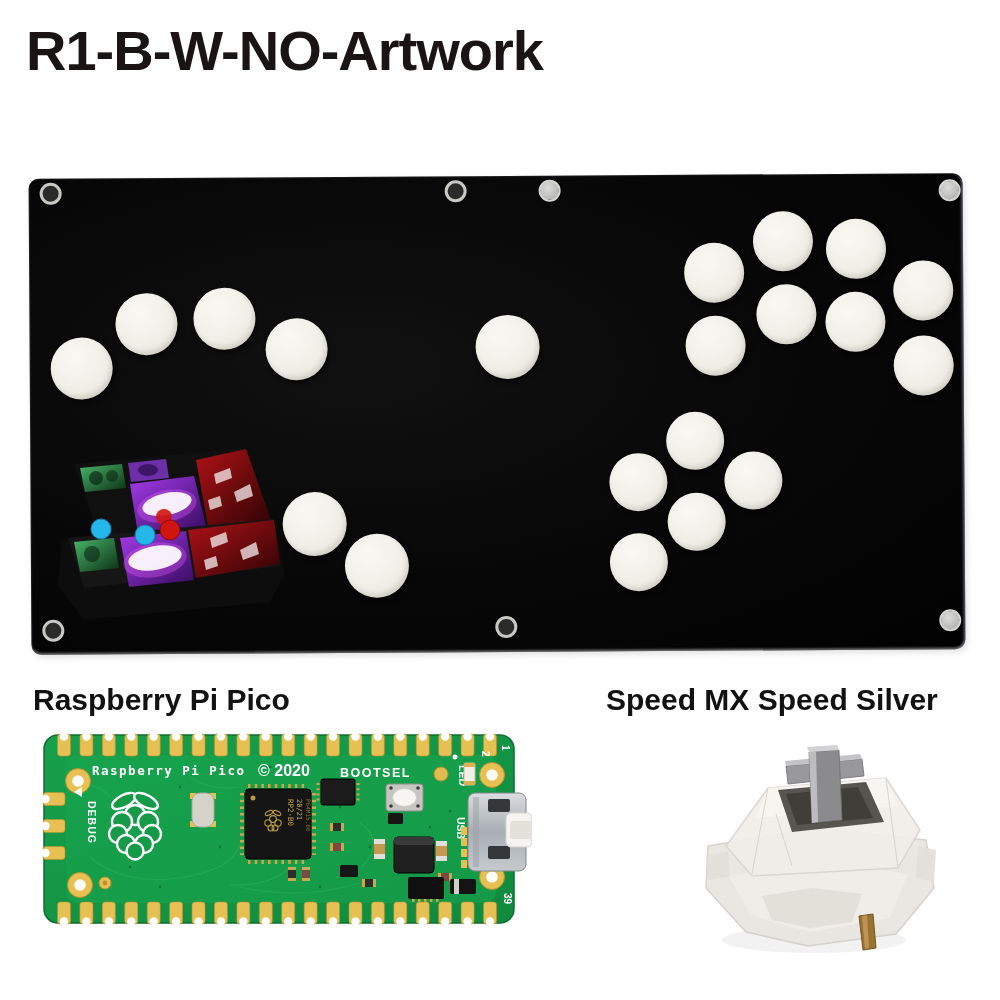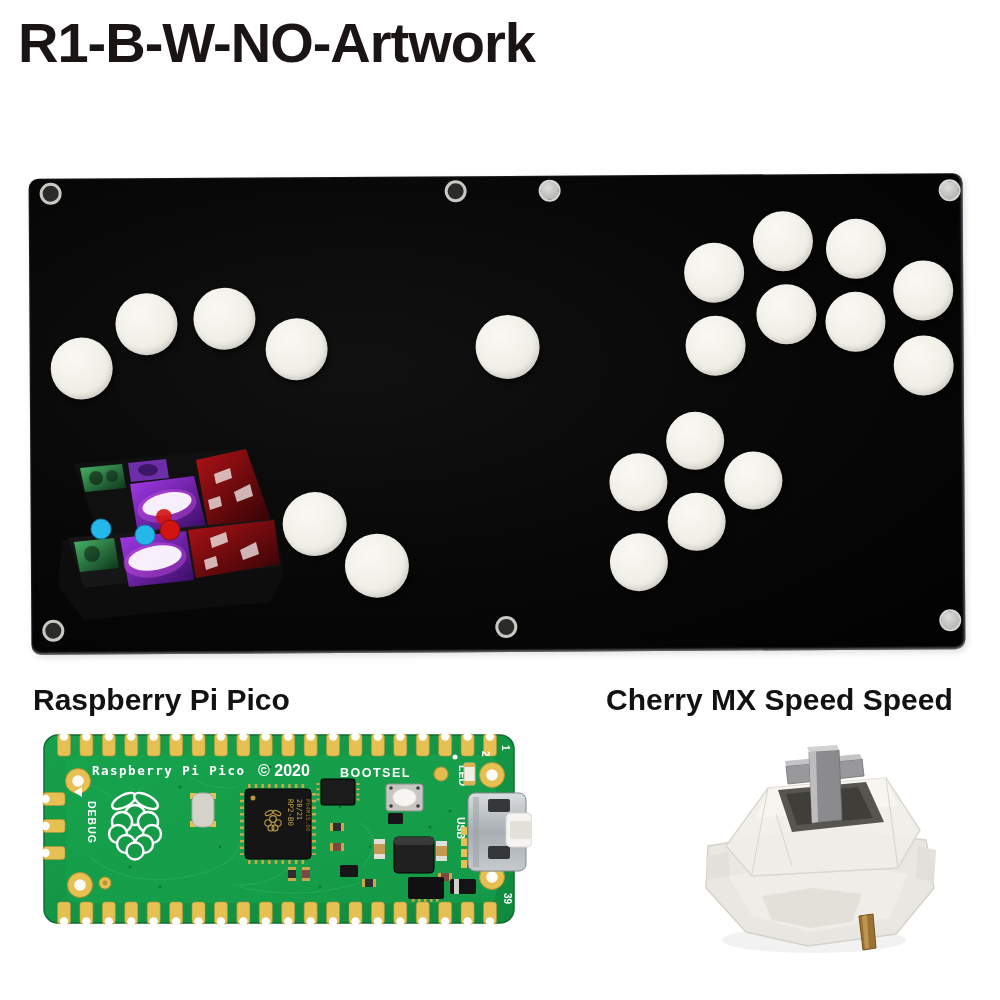--- a/index.html
+++ b/index.html
@@ -1,18 +1,18 @@
 <!DOCTYPE html>
 <html style="--title-text: #1b1414; --panel-black: #070707; --button-white: #efeee6; --pcb-green: #18a04c; --pcb-green-dark: #108a3e; --pin-gold: #e7c054; --inset-blue: #24b7ea; --inset-red: #d01410;"><head>
 <meta charset="utf-8">
 <style>
   html,body{margin:0;padding:0;background:#fff;}
   .stage{position:relative;width:1000px;height:1000px;background:#fff;overflow:hidden;
          font-family:"Liberation Sans", sans-serif;}
-  .title{position:absolute;left:14px;top:6px;margin:4px;font-size:56px;font-weight:bold;
+  .title{position:absolute;left:14px;top:6px;margin:12px;font-size:56px;font-weight:bold;
          letter-spacing:-1px;color:var(--title-text,#1b1414);}
   .panel{position:absolute;left:30px;top:176px;width:934px;height:476px;border-radius:10px;
          background:radial-gradient(ellipse at 35% 40%, #111 0%, var(--panel-black,#070707) 55%, #020202 100%);
          box-shadow:inset -2px 0 2px rgba(135,140,158,.45), inset 0 -2px 2px rgba(170,170,170,.5), 2px 3px 6px rgba(0,0,0,.12);
          transform:rotate(-0.35deg);}
   .pbtn{position:absolute;border-radius:50%;
         background:radial-gradient(circle at 38% 32%, #f9f8f3, var(--button-white,#efeee6) 60%, #dbd9cc 100%);
         box-shadow:2px 3px 5px rgba(0,0,0,.55), inset -2px -3px 5px rgba(0,0,0,.10);}
   .screw{position:absolute;border-radius:50%;box-sizing:border-box;width:22px;height:22px;}
   .screw.dark{background:#2b2b29;border:3px solid #c9c8c2;}
@@ -109,21 +109,21 @@
         <polygon points="170,126 182,122 184,132 172,136"></polygon>
       </g>
       <circle cx="130" cy="83" r="8" fill="var(--inset-red,#d01410)" opacity=".9"></circle>
       <circle cx="67" cy="95" r="10" fill="var(--inset-blue,#24b7ea)" stroke="#0d84b4"></circle>
       <circle cx="111" cy="101" r="10" fill="var(--inset-blue,#24b7ea)" stroke="#0d84b4"></circle>
       <circle cx="136" cy="96" r="10" fill="var(--inset-red,#d01410)" stroke="#8f0a08"></circle>
     </g>
   </svg>
 
   <h2 class="label label-pico">Raspberry Pi Pico</h2>
-  <h2 class="label label-switch">Cherry MX Speed Speed</h2>
+  <h2 class="label label-switch">Speed MX Speed Silver</h2>
 
   <svg class="pico" viewBox="0 0 492 206">
     <defs>
       <linearGradient id="pcb" x1="0" y1="0" x2="1" y2="1">
         <stop offset="0" stop-color="var(--pcb-green,#18a04c)"></stop>
           <stop offset="1" stop-color="var(--pcb-green-dark,#108a3e)"></stop>
       </linearGradient>
       <linearGradient id="metal" x1="0" y1="0" x2="0" y2="1">
         <stop offset="0" stop-color="#dadde0"></stop>
           <stop offset=".5" stop-color="#a8aeb3"></stop>

